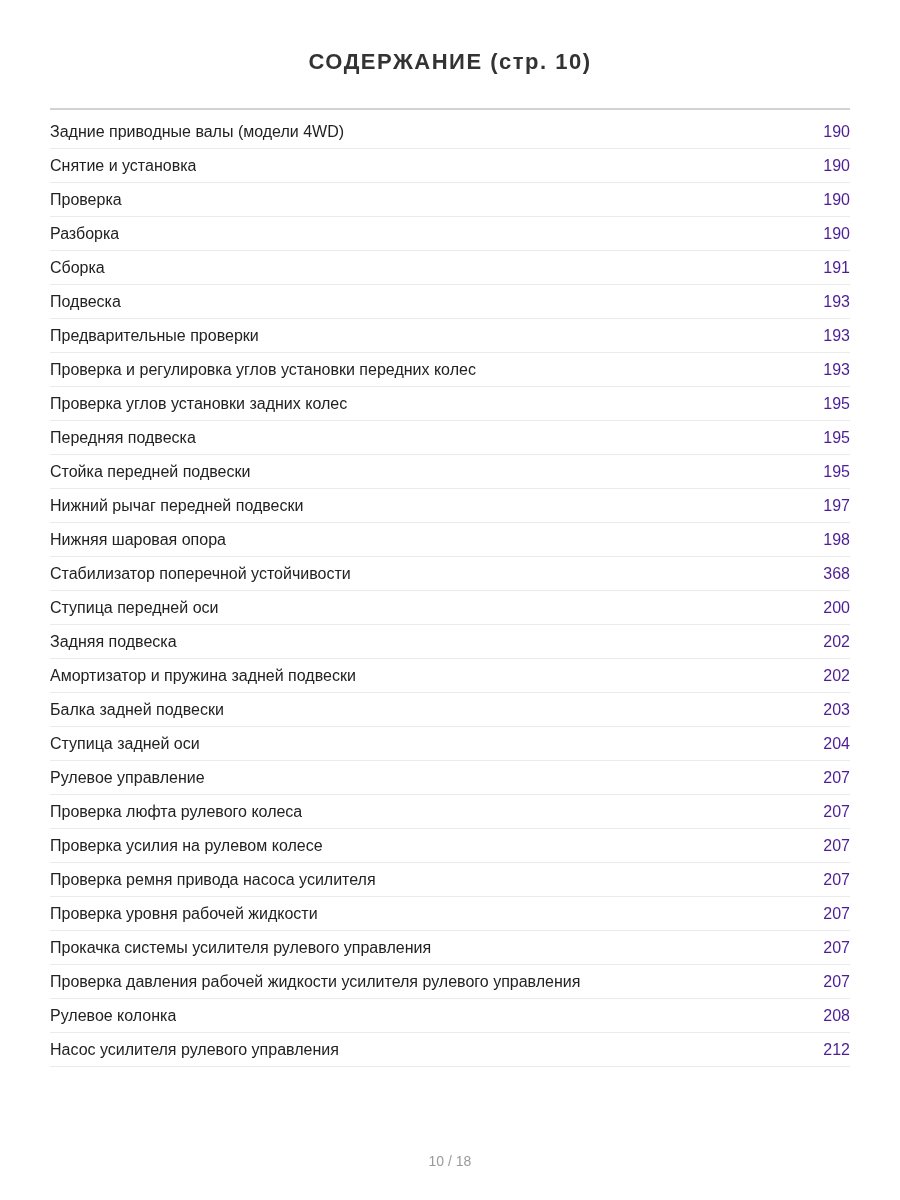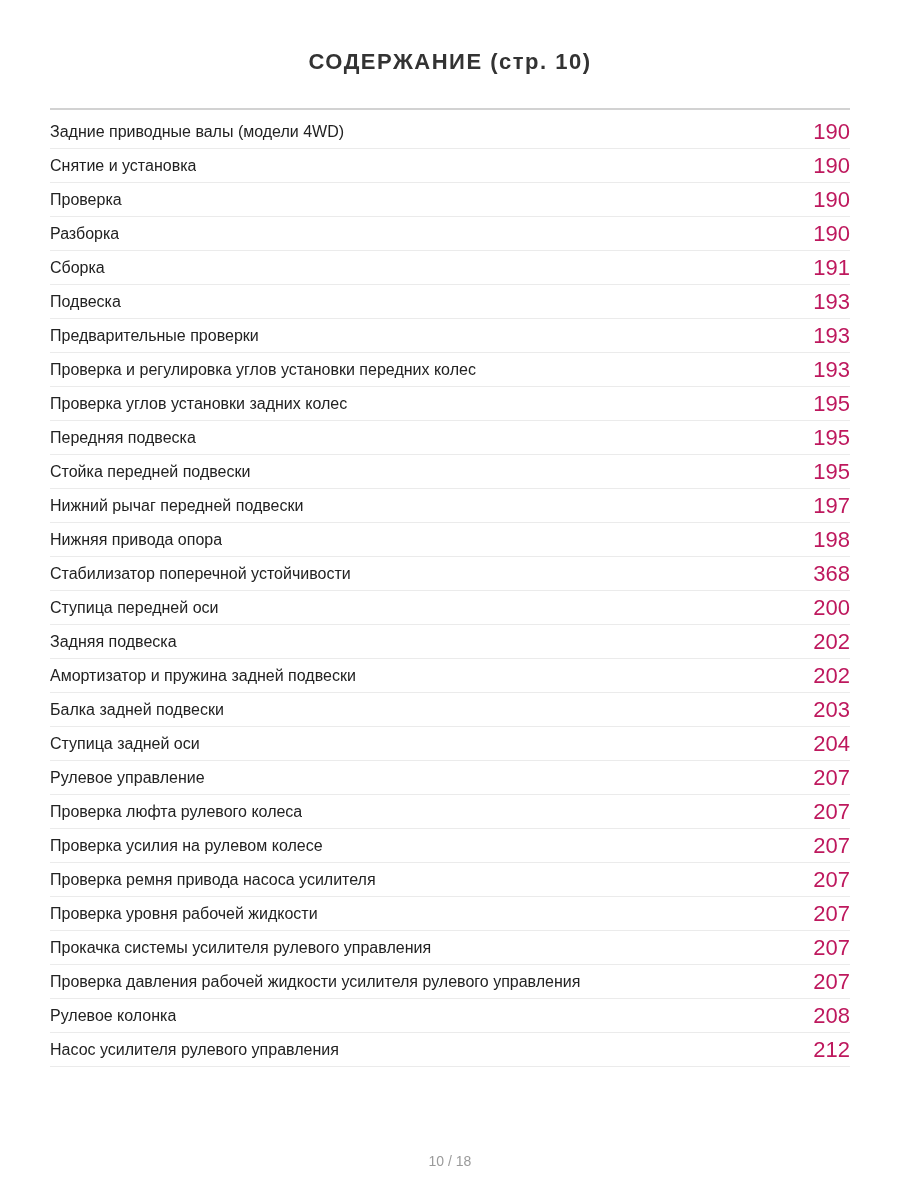--- a/index.html
+++ b/index.html
@@ -47,22 +47,22 @@
     cursor: default;
     gap: 47px;
   }
   .toc-row-label {
     font-size: 16px;
     color: #222222;
     white-space: nowrap;
     overflow: hidden;
   }
   .toc-row-page {
-    font-size: 22px;
-    color: #be185d;
+    font-size: 16px;
+    color: #4c1d95;
     flex-shrink: 0;
     padding-left: 16px;
   }
   .footer {
     position: absolute;
     left: 0;
     right: 0;
     top: 1142px;
     text-align: center;
     font-size: 14px;
@@ -131,21 +131,21 @@
     <span class="toc-row-label">Стойка передней подвески</span>
     <span class="toc-row-page">195</span>
   </div>
 
   <div class="toc-row">
     <span class="toc-row-label">Нижний рычаг передней подвески</span>
     <span class="toc-row-page">197</span>
   </div>
 
   <div class="toc-row">
-    <span class="toc-row-label">Нижняя привода опора</span>
+    <span class="toc-row-label">Нижняя шаровая опора</span>
     <span class="toc-row-page">198</span>
   </div>
 
   <div class="toc-row">
     <span class="toc-row-label">Стабилизатор поперечной устойчивости</span>
     <span class="toc-row-page">368</span>
   </div>
 
   <div class="toc-row">
     <span class="toc-row-label">Ступица передней оси</span>

